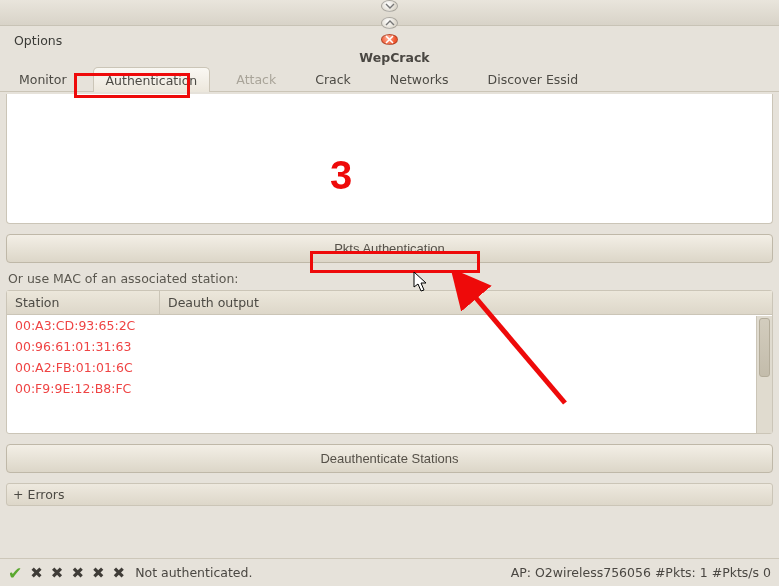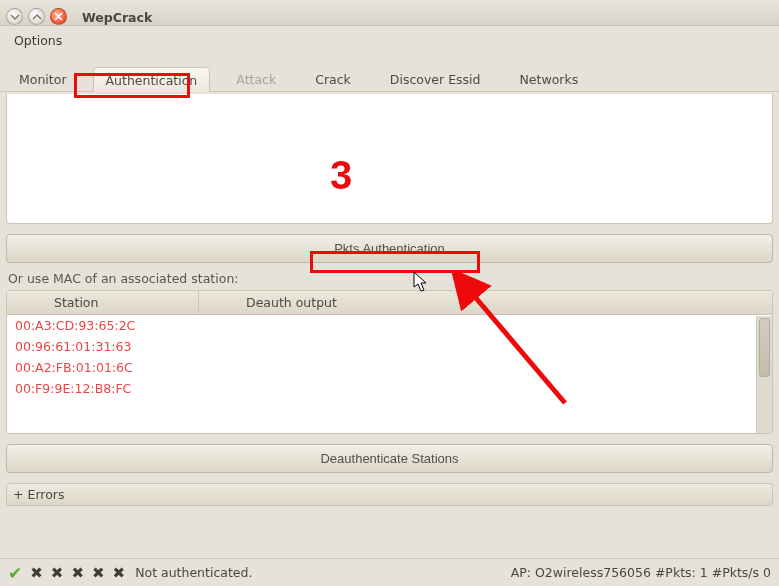--- a/index.html
+++ b/index.html
@@ -14,23 +14,24 @@
     position: relative;
     overflow: hidden;
   }
 
   
   .titlebar {
     height: 26px;
     background: linear-gradient(#e9e5dc, #d8d3c8);
     border-bottom: 1px solid #c8c3b6;
     display: flex;
-    align-items: flex-end;
+    align-items: center;
     padding: 0 6px;
     gap: 5px;
+    flex-direction: column;
   }
   .tbtn {
     width: 17px; height: 17px;
     border-radius: 50%;
     border: 1px solid rgba(0,0,0,.25);
     display: flex; align-items: center; justify-content: center;
     font-size: 10px; line-height: 1;
     background: radial-gradient(circle at 40% 35%, #ffffff, #ded9ce 70%);
     color: #666;
   }
@@ -151,21 +152,20 @@
   }
   .thead {
     display: flex;
     background: linear-gradient(#ece7db, #ddd7c9);
     border-bottom: 1px solid #cbc5b7;
   }
   .th {
     padding: 4px 8px;
     color: #4c4a44;
     border-right: 1px solid #cbc5b7;
-    margin-left: 39px;
   }
   .th.col1 { width: 153px; }
   .th.col2 { flex: 1; border-right: none; }
 
   .tbody {
     height: 118px;
     overflow-y: hidden;
   }
   .tr { display: flex; }
   .td { padding: 3px 8px; }
@@ -241,22 +241,22 @@
 
 <div class="menubar">
   <div class="menuitem">Options</div>
 </div>
 
 <div class="tabstrip">
   <div class="tab">Monitor</div>
   <div class="tab active">Authentication</div>
   <div class="tab disabled">Attack</div>
   <div class="tab">Crack</div>
+  <div class="tab">Networks</div>
   <div class="tab">Discover Essid</div>
-  <div class="tab">Networks</div>
 </div>
 
 <div class="content">
 
   <div class="outbox"></div>
 
   <button class="widebtn">Pkts Authentication</button>
 
   <div class="hint">Or use MAC of an associated station:</div>
 

